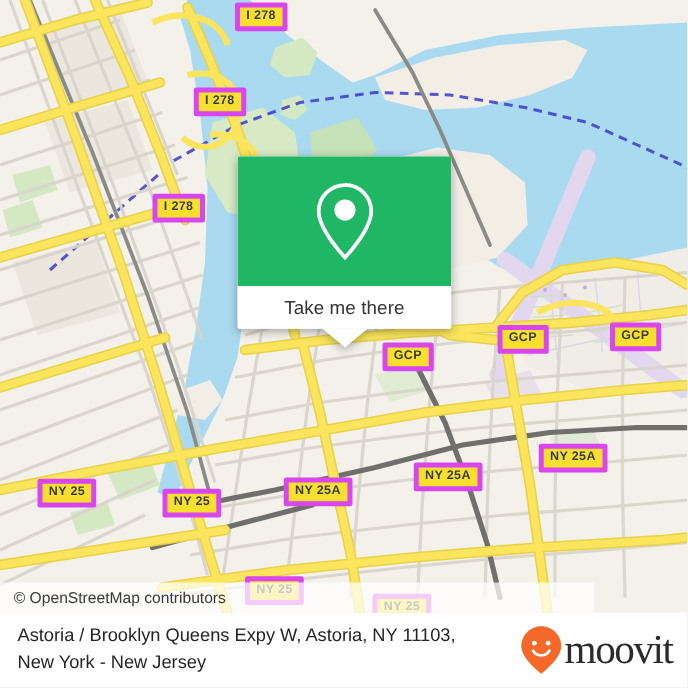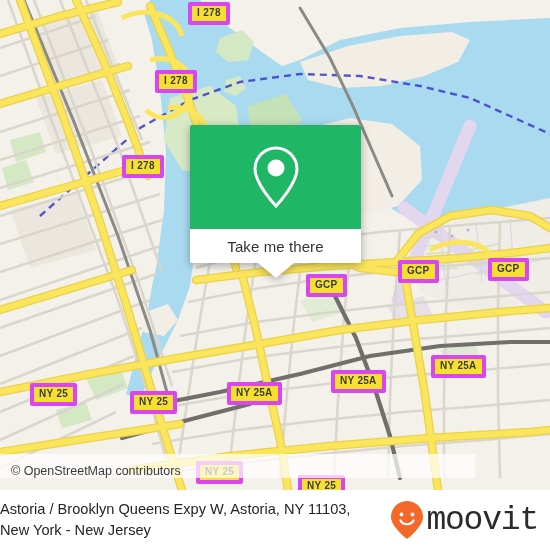--- a/index.html
+++ b/index.html
@@ -26,23 +26,23 @@
     letter-spacing:.3px;
     padding:1px 5px 2px 5px;
     line-height:12px;
     white-space:nowrap;
     font-family:"Liberation Sans", sans-serif;
     text-shadow:0 0 1px rgba(255,255,255,.4);
   }
 
   
   #attribution{
-    position:absolute;left:0;bottom:12px;width:475px;height:24px;
+    position:absolute;left:0;bottom:0;width:475px;height:24px;
     background:rgba(255,255,255,.72);
-    display:flex;align-items:flex-end;
+    display:flex;align-items:center;
   }
   #attribution span{
     font-size:12.5px;color:#3a3a3a;padding-left:11px;
     font-family:"Liberation Sans", sans-serif;
   }
 
   
   #popup{
     position:absolute;left:190px;top:125px;width:177px;
     filter:drop-shadow(0 2px 4px rgba(0,0,0,.33));
@@ -64,31 +64,31 @@
     border-top:15px solid #fff;
   }
 
   
   #footer{
     position:absolute;left:0;top:490px;width:550px;height:60px;
     background:#FFFFFF;overflow:hidden;
   }
   #footer-inner{position:relative;display:flex;align-items:center;height:60px;}
   #footer-text{
-    width:360px;
+    padding-left:14px;width:360px;
     font-size:14.6px;line-height:21px;color:#242424;
     font-family:"Liberation Sans", sans-serif;
   }
   #brand{
     position:absolute;right:12px;top:50%;transform:translateY(-50%);
     display:flex;align-items:center;
   }
   #brand-word{
     font-size:33px;line-height:33px;color:#2B2B2B;letter-spacing:-1.2px;
-    font-family:Liberation Mono, monospace;font-weight:400;
+    font-family:Liberation Serif, serif;font-weight:400;
     margin-left:2px;
   }
 </style>
 </head>
 <body>
 
 <div id="app">
 
   <div id="map">
     <svg width="550" height="490" viewBox="0 0 550 490">

